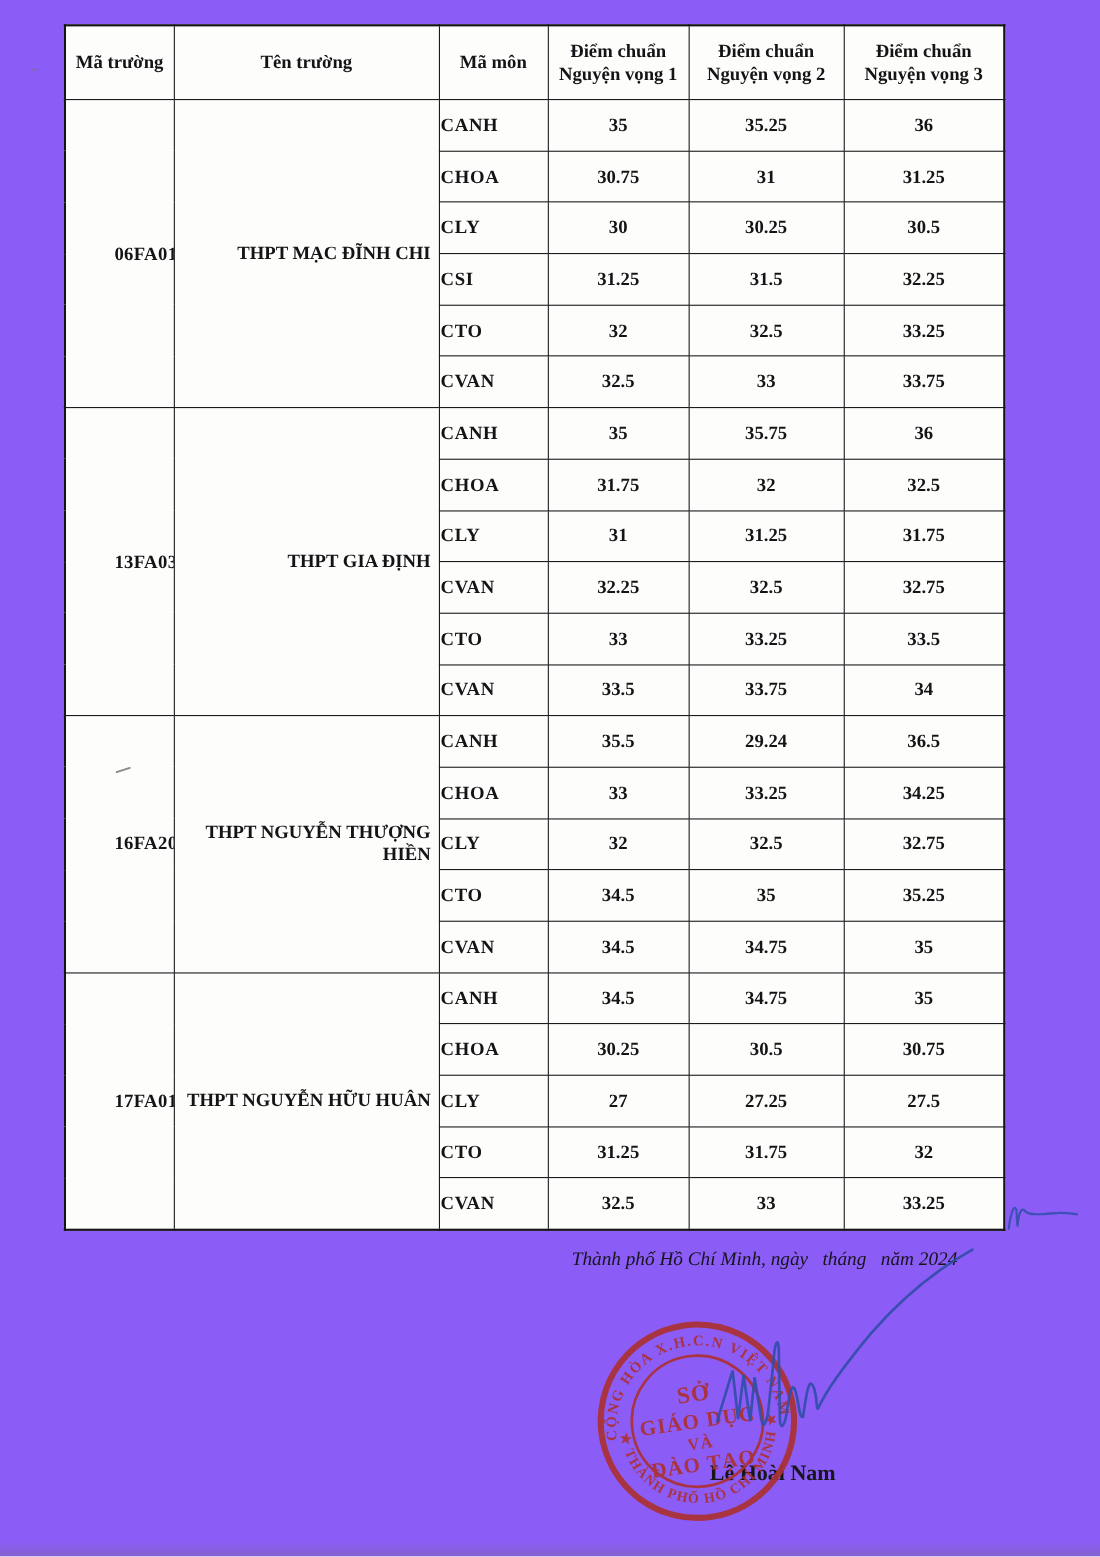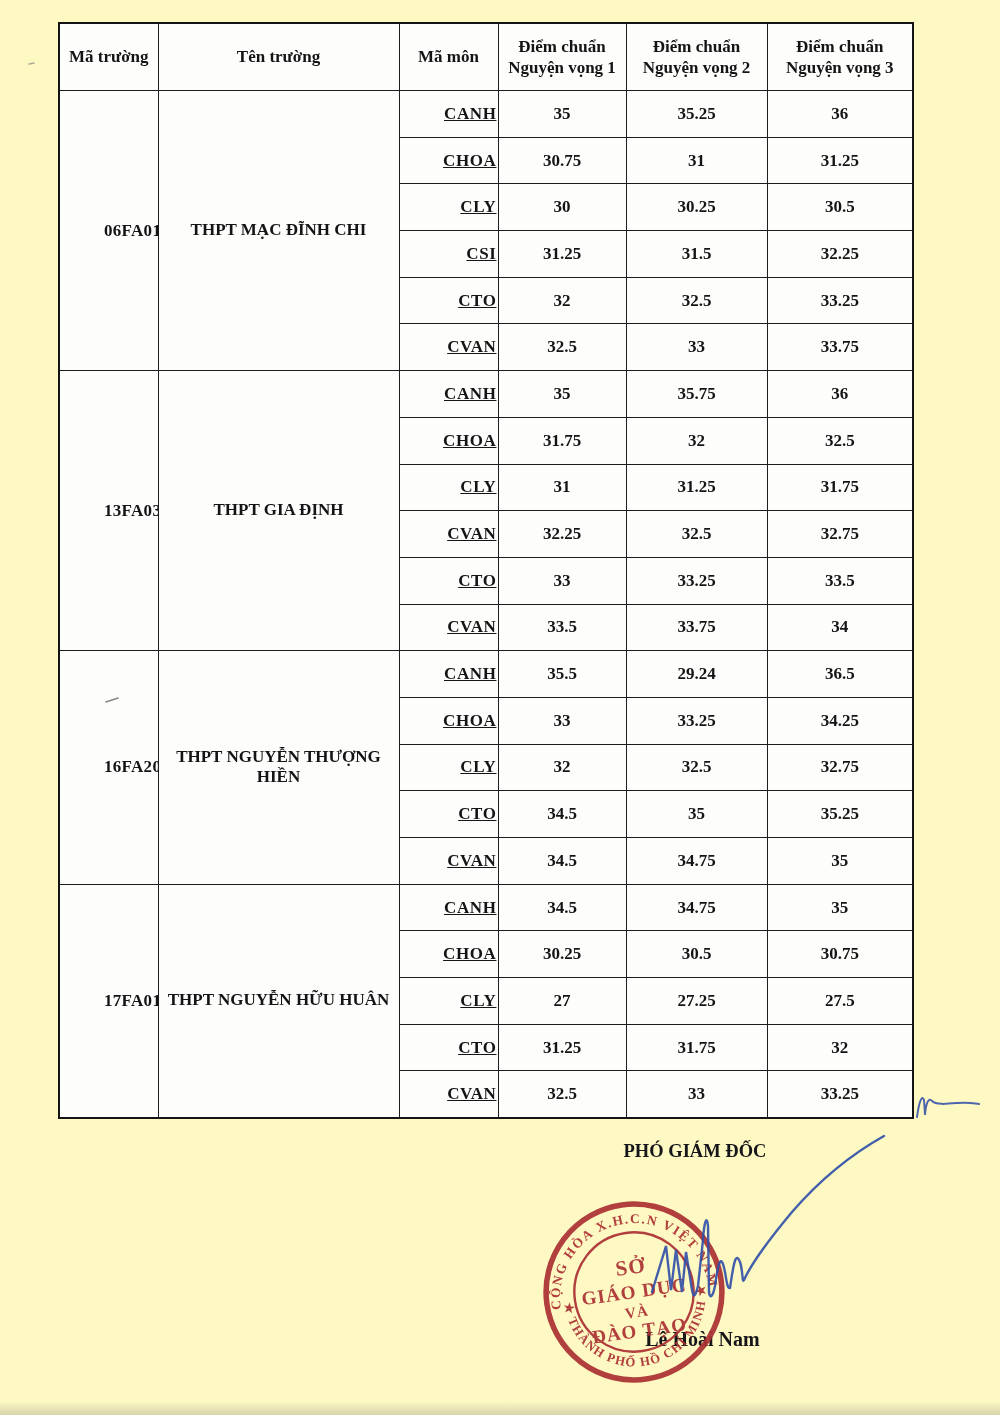--- a/index.html
+++ b/index.html
@@ -4,21 +4,21 @@
 <style>
   html,body{margin:0;padding:0;}
   body{
     width:1000px;height:1415px;
     background:#efefed;
     font-family:"Liberation Serif","DejaVu Serif",serif;
     position:relative;
   }
   .page{
     position:absolute;left:0;top:0;width:1000px;height:1415px;
-    background:#fef9c3;
+    background:#8b5cf6;
     overflow:hidden;
   }
   
   .score-table{
     position:absolute;left:58px;top:22px;
     width:854px;
     border-collapse:collapse;
     table-layout:fixed;
     background:#fdfdfb;
   }
@@ -27,22 +27,22 @@
     color:#141416;
     font-weight:bold;
     font-size:17px;
     vertical-align:middle;
     overflow:hidden;
   }
   .score-table{border:2.6px solid #141416;}
   .score-table thead th{height:64px;text-align:center;line-height:1.25;}
   .score-table tbody tr{height:46.7px;}
   .code-cell{text-align:center;letter-spacing:.3px;padding-left:44px;}
-  .name-cell{text-align:center;padding:2px 7px;line-height:1.2;}
-  .subj-cell{text-align:right;letter-spacing:.6px;text-decoration:underline;}
+  .name-cell{text-align:right;padding:2px 7px;line-height:1.2;}
+  .subj-cell{text-align:left;letter-spacing:.6px;}
   .val-cell{text-align:center;}
   
   .footer-block{
     position:absolute;left:460px;top:1134px;width:470px;
     text-align:center;color:#15151a;
   }
   .date-line{
     font-style:italic;font-size:17.5px;white-space:pre;
     margin:0 0 5px 0;
   }
@@ -242,21 +242,21 @@
         <tr>
           <td class="subj-cell">CVAN</td>
           <td class="val-cell">32.5</td>
           <td class="val-cell">33</td>
           <td class="val-cell">33.25</td>
         </tr>
       </tbody>
   </table>
 
   <div class="footer-block">
-    <p class="pho-line">PHÓ GIÁM ĐỐC</p>
+    <p class="date-line">Thành phố Hồ Chí Minh, ngày   tháng   năm 2024</p>
   </div>
 
   <div class="signer-name">Lê Hoài Nam</div>
 
   <svg class="stamp" viewBox="0 0 190 190">
     <g transform="rotate(-8 95 95)">
       <circle cx="95" cy="95" r="87" fill="none" stroke="#ac3134" stroke-width="5.5"></circle>
       <circle cx="95" cy="95" r="59" fill="none" stroke="#ac3134" stroke-width="2.4"></circle>
       <defs>
         <path id="arcTop" d="M 22,113 A 74,74 0 1 1 168,113" fill="none"></path>

